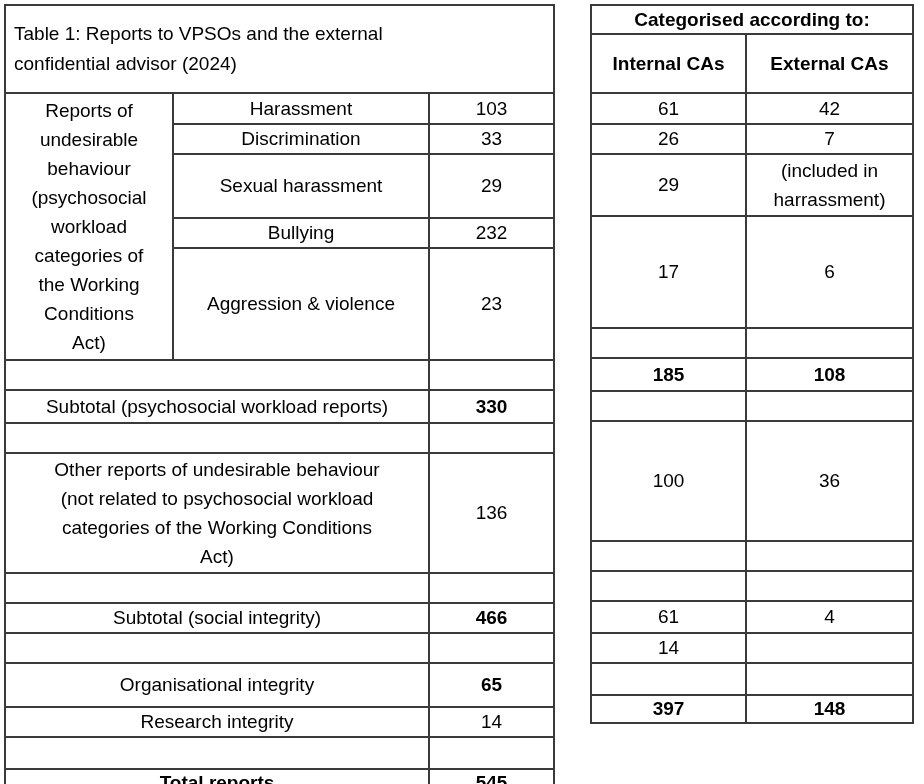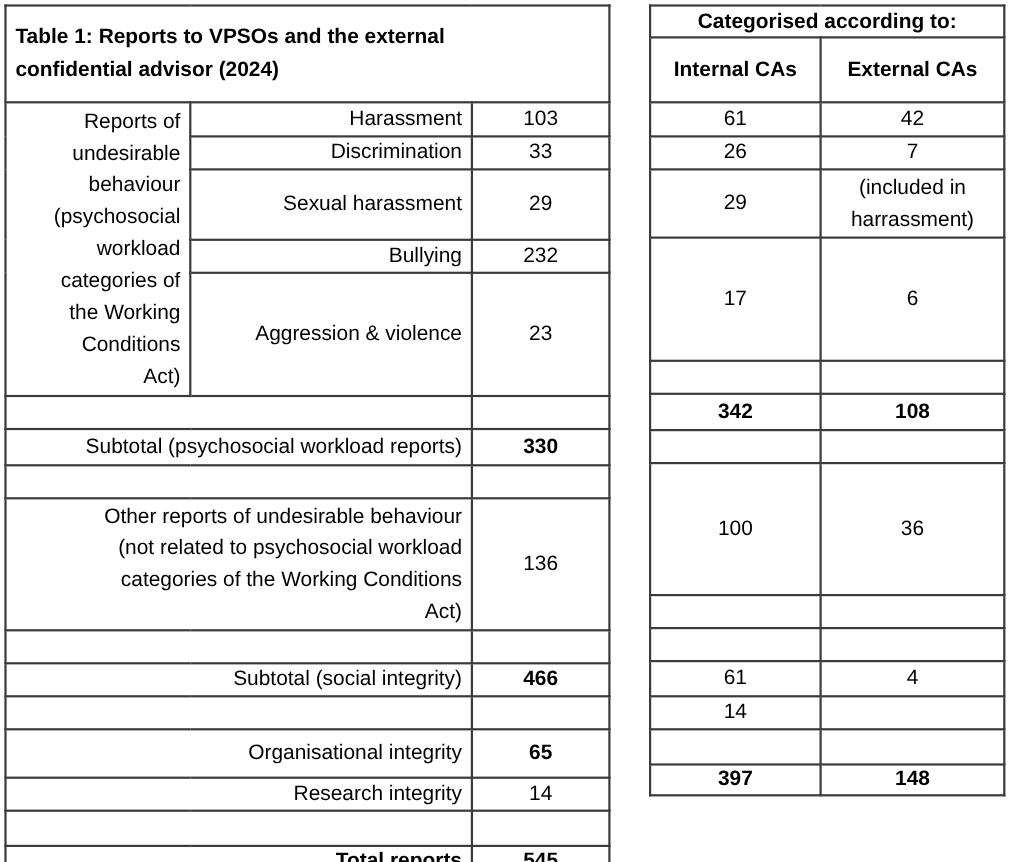--- a/index.html
+++ b/index.html
@@ -22,29 +22,29 @@
   .tbl td {
     border: 2px solid #3a3a3a;
     font-size: 19px;
     padding: 1px 8px;
     vertical-align: middle;
     overflow: hidden;
   }
   table.left  { left: 4px;   width: 549px; }
   table.right { left: 590px; width: 322px; }
 
-  .lbl  { text-align: right; }
+  .lbl  { text-align: center; }
   .val  { text-align: center; padding: 1px 4px; }
   .b    { font-weight: bold; }
   .vtop { vertical-align: top; padding-top: 3px; }
   .pre  { white-space: pre-line; line-height: 29px; }
   .ctr  { text-align: center; }
   .hdr  { font-weight: bold; }
   .title {
-    font-weight: bold;
+    font-weight: normal;
     vertical-align: top;
     white-space: pre-line;
     line-height: 30px;
     padding: 7px 8px;
     font-size: 19.5px;
   }
 </style>
 </head>
 <body>
 
@@ -166,21 +166,21 @@
   </tr>
   <tr style="height:112px">
     <td class="val vtop">17</td>
     <td class="val vtop">6</td>
   </tr>
   <tr style="height:30px">
     <td class="val"></td>
     <td class="val"></td>
   </tr>
   <tr style="height:33px">
-    <td class="val b">342</td>
+    <td class="val b">185</td>
     <td class="val b">108</td>
   </tr>
   <tr style="height:30px">
     <td class="val"></td>
     <td class="val"></td>
   </tr>
   <tr style="height:120px">
     <td class="val">100</td>
     <td class="val">36</td>
   </tr>

